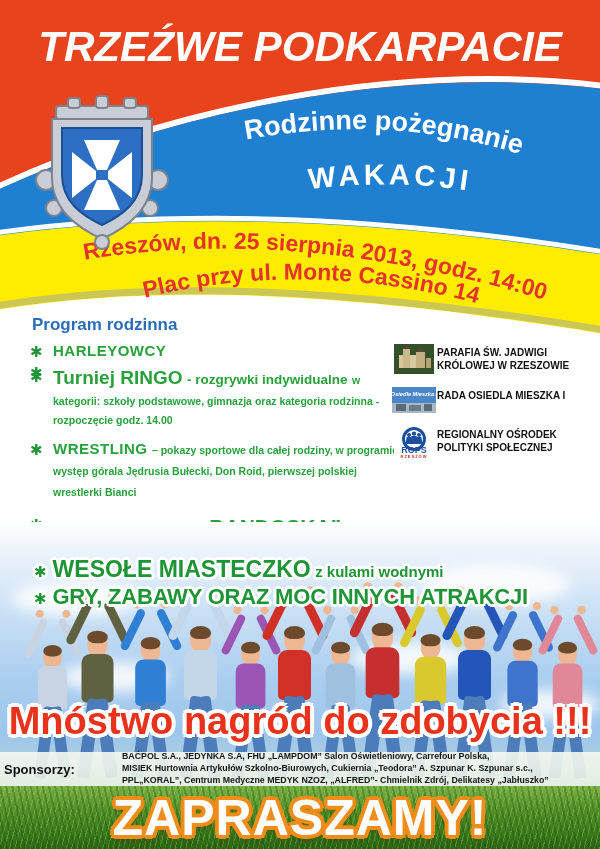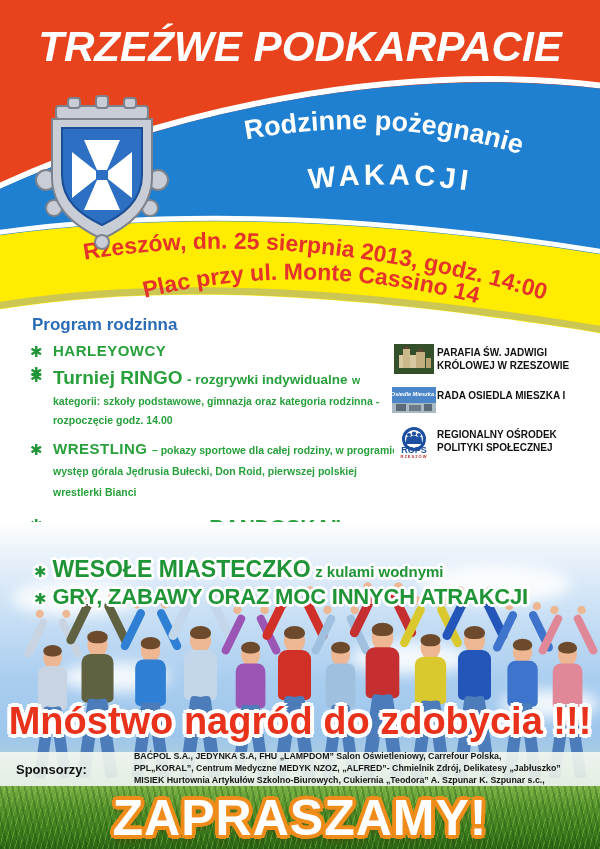--- a/index.html
+++ b/index.html
@@ -60,21 +60,21 @@
   .p-torso{position:absolute;top:58px;left:6px;width:33px;height:50px;border-radius:9px 9px 5px 5px;}
   .p-leg{position:absolute;top:104px;width:13px;height:82px;background:#4d7cba;border-radius:4px;}
   .ll{left:7px;transform:rotate(8deg);} .rl{left:25px;transform:rotate(-8deg);}
 
   
   .prizes{position:absolute;top:700px;left:0;width:600px;text-align:center;z-index:7;
     font-size:38px;font-weight:900;color:#e8321c;letter-spacing:0;white-space:nowrap;
     text-shadow:-3px -3px 0 #fff,3px -3px 0 #fff,-3px 3px 0 #fff,3px 3px 0 #fff,-4px 0 0 #fff,4px 0 0 #fff,0 -4px 0 #fff,0 4px 0 #fff;}
   .sponsors{position:absolute;top:752px;left:0;width:600px;height:34px;z-index:7;display:flex;align-items:center;
     background:linear-gradient(180deg,rgba(243,247,240,.92),rgba(233,241,228,.88));}
-  .sp-label{flex:0 0 78px;margin-left:16px;font-size:13px;font-weight:800;color:#111;}
+  .sp-label{flex:0 0 78px;margin-left:4px;font-size:13px;font-weight:800;color:#111;}
   .sp-lines{flex:1;padding-right:8px;}
   .sp-line{font-size:8.8px;font-weight:700;color:#161616;line-height:1.35;white-space:nowrap;padding-left:40px;}
   .grass{position:absolute;top:786px;left:0;width:600px;height:63px;z-index:8;
     background:
       repeating-linear-gradient(78deg,rgba(18,70,8,.28) 0 2px,rgba(0,0,0,0) 2px 6px),
       repeating-linear-gradient(-75deg,rgba(160,210,90,.35) 0 1px,rgba(0,0,0,0) 1px 5px),
       linear-gradient(180deg,#7cb247 0%,#55922b 35%,#3a7a1c 75%,#2c6414 100%);}
   .closing{position:absolute;top:786px;left:0;width:600px;height:63px;z-index:9;
     display:flex;align-items:center;justify-content:center;
     font-size:50px;font-weight:900;letter-spacing:1px;color:#fff;white-space:nowrap;
@@ -397,21 +397,21 @@
         </div>
       </div>
   </div>
 
   <div class="prizes">Mnóstwo nagród do zdobycia !!!</div>
 
   <div class="sponsors">
     <div class="sp-label">Sponsorzy:</div>
     <div class="sp-lines">
       <div class="sp-line">BAĆPOL S.A., JEDYNKA S.A, FHU „LAMPDOM” Salon Oświetleniowy, Carrefour Polska,</div>
+      <div class="sp-line">MISIEK Hurtownia Artykułów Szkolno-Biurowych, Cukiernia „Teodora” A. Szpunar K. Szpunar  s.c.,</div>
       <div class="sp-line">PPL„KORAL”, Centrum Medyczne MEDYK NZOZ, „ALFRED”- Chmielnik Zdrój,  Delikatesy „Jabłuszko”</div>
-      <div class="sp-line">MISIEK Hurtownia Artykułów Szkolno-Biurowych, Cukiernia „Teodora” A. Szpunar K. Szpunar  s.c.,</div>
     </div>
   </div>
 
   <div class="grass"></div>
   <div class="closing">ZAPRASZAMY!</div>
 
 </div>
 
 </body></html>

